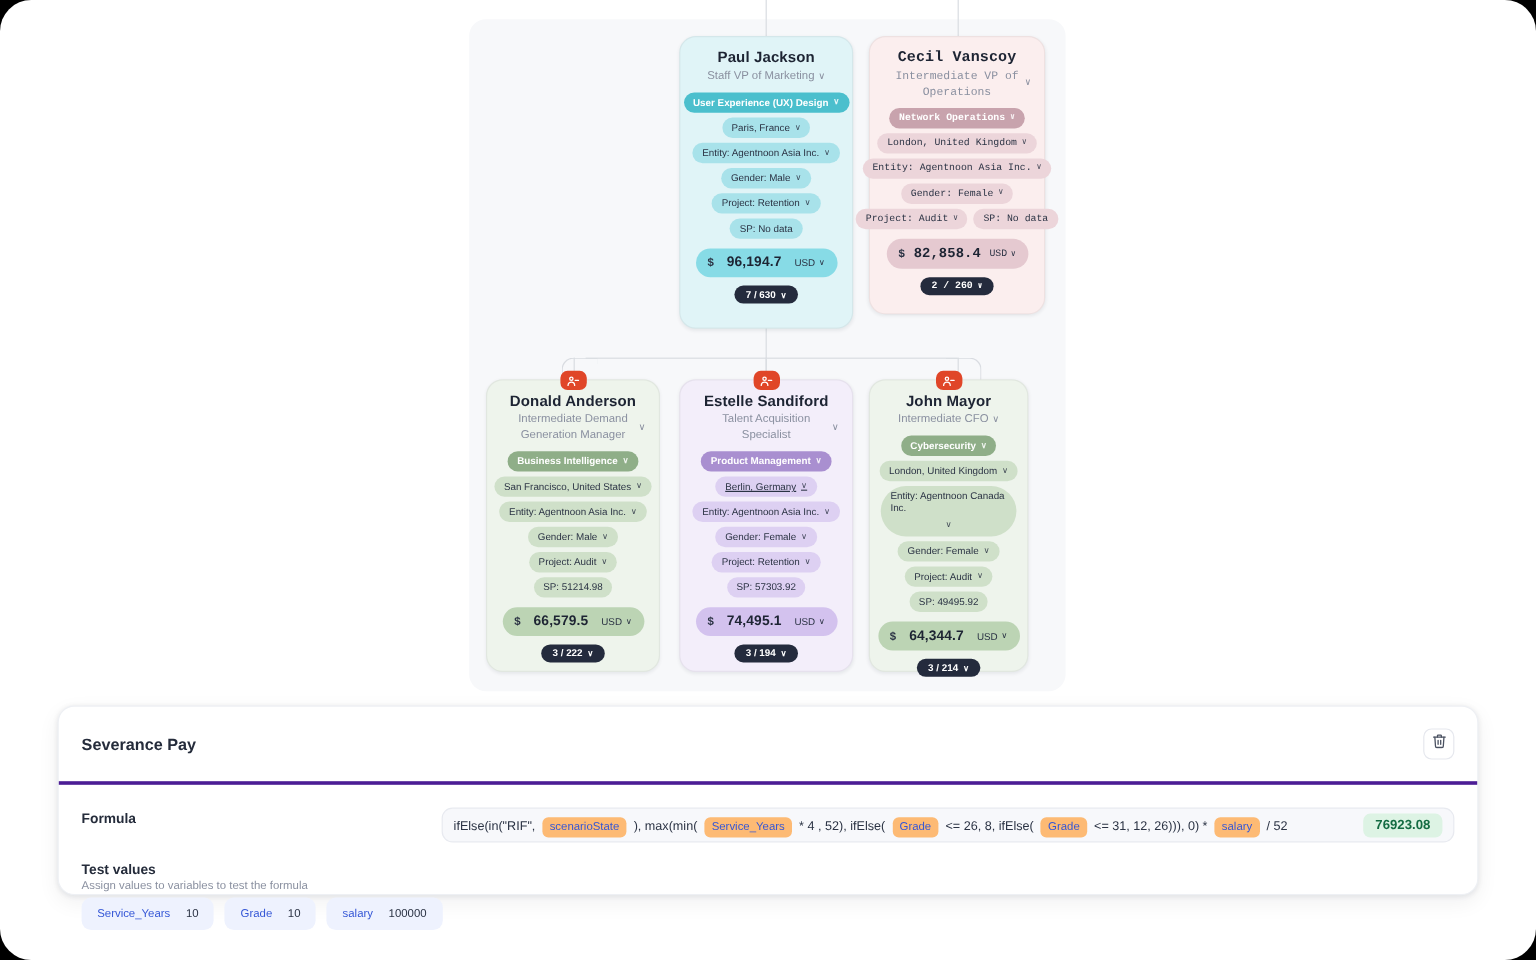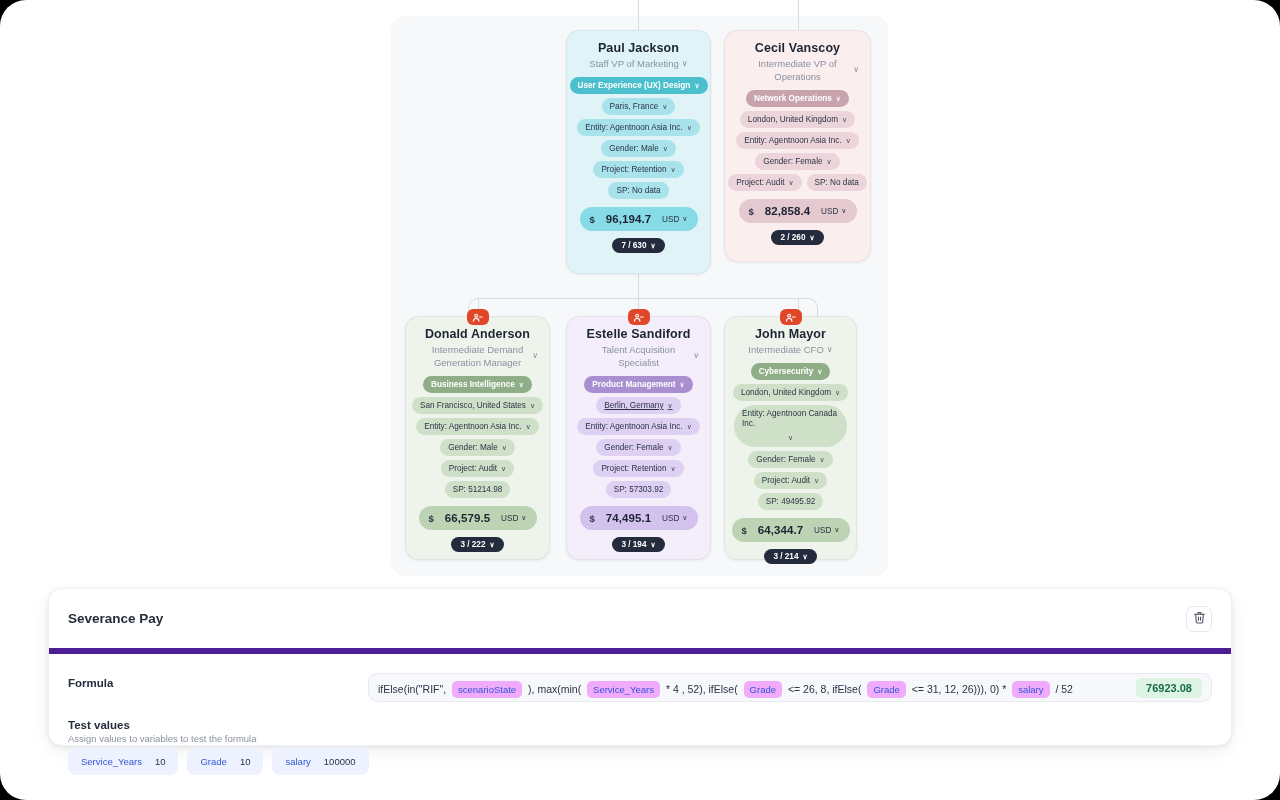--- a/index.html
+++ b/index.html
@@ -92,41 +92,41 @@
 
   
   #formula-panel {
     position: absolute; left: 48px; top: 588px; width: 1184px; height: 158px;
     background: #ffffff; border-radius: 14px;
     box-shadow: 0 1px 4px rgba(16,24,40,.08), 0 6px 18px rgba(16,24,40,.06);
     border: 1px solid #eef0f4;
   }
   #formula-header {
     height: 65px; display: flex; align-items: center; justify-content: space-between;
-    padding: 0 19px 0 19px; border-bottom: 6px solid #4c1d95;
+    padding: 0 19px 0 19px; border-bottom: 3px solid #4c1d95;
   }
   #formula-title { font-size: 13.5px; font-weight: 700; color: #252c3b; }
   .icon-btn {
     width: 26px; height: 26px; border-radius: 7px; border: 1px solid #e6e8ee;
     background: #fff; display: flex; align-items: center; justify-content: center;
     cursor: pointer;
   }
   .frow { display: flex; align-items: flex-start; padding: 0 19px; }
   .flabel-wrap { width: 300px; padding-top: 11px; }
   .flabel { font-size: 11.5px; font-weight: 700; color: #252c3b; }
   .fsub { font-size: 9.5px; color: #8a90a0; margin-top: 2px; }
 
   #formula-box {
     flex: 1; display: flex; align-items: center;
     background: #f7f8fb; border: 1px solid #e8eaf0; border-radius: 9px;
     height: 29px; margin-top: 5px; padding: 0 9px; overflow: hidden;
   }
   .ftok { font-size: 10.5px; color: #2b3344; white-space: pre; }
   .fvar {
-    font-size: 9.5px; color: #3456d6; background: #f0abfc;
+    font-size: 9.5px; color: #3456d6; background: #fdba74;
     border-radius: 5px; padding: 3px 6px; margin: 0 3px; white-space: nowrap;
   }
   #formula-result {
     margin-left: auto; background: #ddf3e4; color: #146c43;
     border-radius: 6px; font-size: 11px; font-weight: 700;
     padding: 4px 10px; white-space: nowrap;
   }
 
   #testvals { display: flex; gap: 9px; margin-top: 4px; }
   .tv {
@@ -204,21 +204,21 @@
             <span class="cur-code">
               <span>USD</span>
               <span style="font-size:7px;">∨</span>
             </span>
           </div>
           <div class="countpill">
             <span>7 / 630</span>
             <span style="font-size:7px;">∨</span>
           </div>
         </div>
-        <div class="card" style="left: 333px; top: 14px; width: 147px; height: 232px; background: rgb(251, 238, 238);">
+        <div class="card" style="left: 333px; top: 14px; width: 147px; height: 232px; background: rgb(251, 238, 238); font-family: Liberation Mono, monospace;">
           <div class="name">Cecil Vanscoy</div>
           <div class="title-row">
             <div class="title">Intermediate VP of Operations</div>
             <span class="title-chev title-chev-abs">∨</span>
           </div>
           <div class="tags">
             <div class="tagrow">
               <span class="tag dark" style="background: rgb(200, 163, 173); color: rgb(255, 255, 255);">
                 <span>Network Operations</span>
                 <span class="chev">∨</span>

